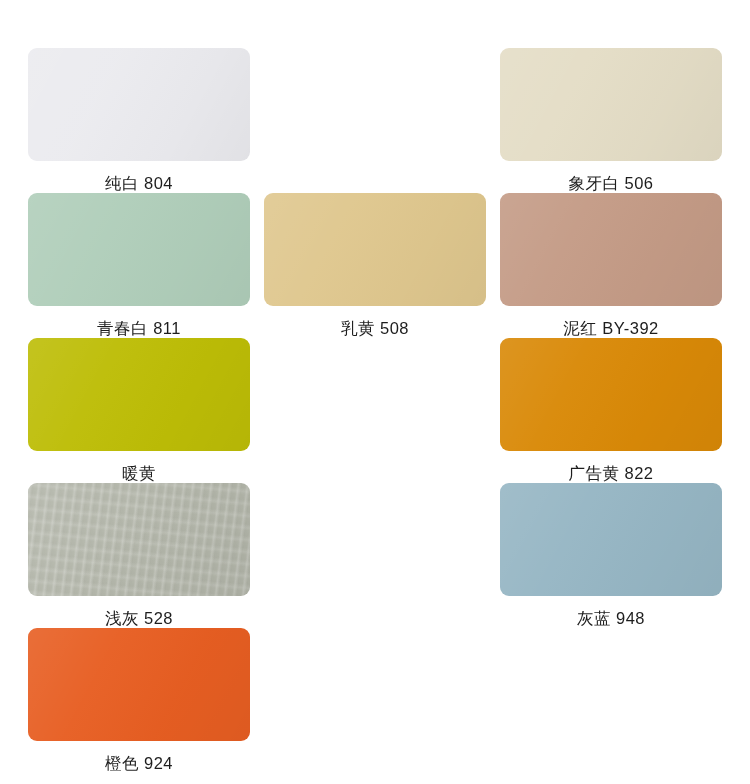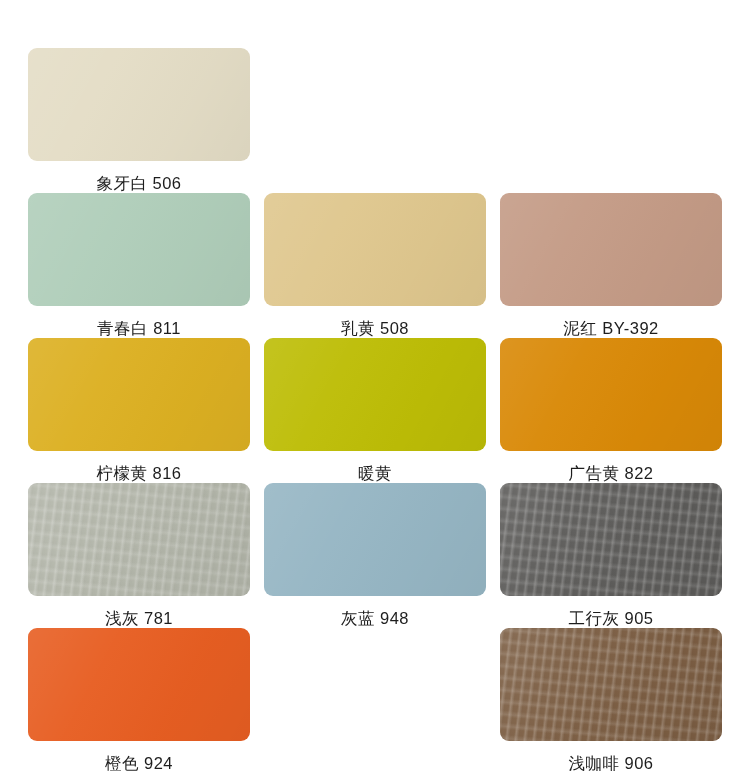--- a/index.html
+++ b/index.html
@@ -89,69 +89,61 @@
     white-space: nowrap;
     text-align: center;
   }
 </style>
 </head>
 <body>
 
 <div id="swatch-chart">
     <div class="swatch-row">
       <div class="swatch-cell">
+        <div class="swatch-chip" style="background-color: rgb(235, 235, 239);"></div>
+        <div class="swatch-label">纯白 804</div>
+      </div>
+      <div class="swatch-cell">
         <div class="swatch-chip" style="background-color: rgb(228, 221, 198);"></div>
         <div class="swatch-label">象牙白 506</div>
       </div>
     </div>
     <div class="swatch-row">
       <div class="swatch-cell">
         <div class="swatch-chip" style="background-color: rgb(176, 206, 186);"></div>
         <div class="swatch-label">青春白 811</div>
       </div>
       <div class="swatch-cell">
         <div class="swatch-chip" style="background-color: rgb(223, 199, 142);"></div>
         <div class="swatch-label">乳黄 508</div>
       </div>
       <div class="swatch-cell">
         <div class="swatch-chip" style="background-color: rgb(196, 155, 134);"></div>
         <div class="swatch-label">泥红 BY-392</div>
       </div>
     </div>
     <div class="swatch-row">
       <div class="swatch-cell">
-        <div class="swatch-chip" style="background-color: rgb(220, 176, 34);"></div>
-        <div class="swatch-label">柠檬黄 816</div>
-      </div>
-      <div class="swatch-cell">
         <div class="swatch-chip" style="background-color: rgb(189, 189, 6);"></div>
         <div class="swatch-label">暖黄</div>
       </div>
       <div class="swatch-cell">
         <div class="swatch-chip" style="background-color: rgb(217, 137, 7);"></div>
         <div class="swatch-label">广告黄 822</div>
       </div>
     </div>
     <div class="swatch-row">
       <div class="swatch-cell">
         <div class="swatch-chip textured" style="background-color: rgb(180, 183, 171);"></div>
-        <div class="swatch-label">浅灰 781</div>
+        <div class="swatch-label">浅灰 528</div>
       </div>
       <div class="swatch-cell">
         <div class="swatch-chip" style="background-color: rgb(150, 182, 196);"></div>
         <div class="swatch-label">灰蓝 948</div>
-      </div>
-      <div class="swatch-cell">
-        <div class="swatch-chip textured" style="background-color: rgb(94, 93, 91);"></div>
-        <div class="swatch-label">工行灰 905</div>
       </div>
     </div>
     <div class="swatch-row">
       <div class="swatch-cell">
         <div class="swatch-chip" style="background-color: rgb(231, 94, 34);"></div>
         <div class="swatch-label">橙色 924</div>
       </div>
-      <div class="swatch-cell">
-        <div class="swatch-chip textured" style="background-color: rgb(125, 95, 68);"></div>
-        <div class="swatch-label">浅咖啡 906</div>
-      </div>
     </div>
   </div>
 
 </body></html>

